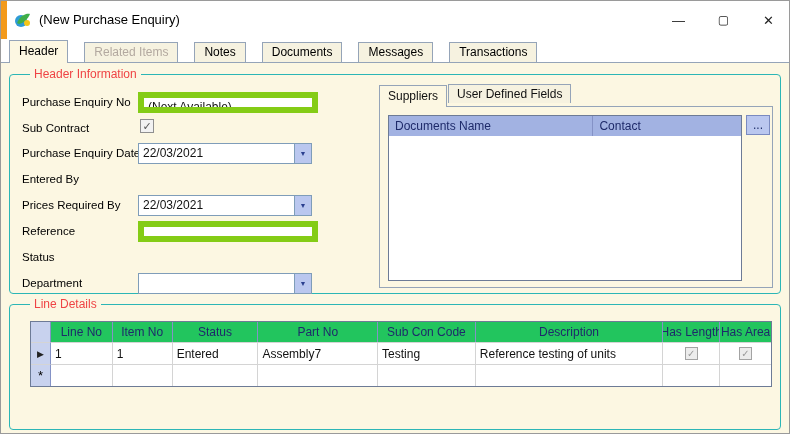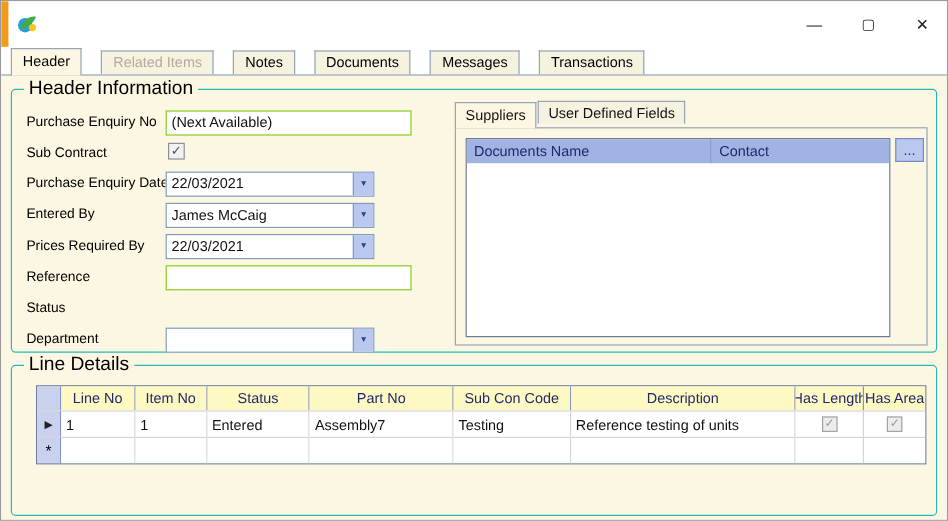--- a/index.html
+++ b/index.html
@@ -20,25 +20,25 @@
   .tabstrip{position:absolute;left:0;top:38px;width:790px;height:23px;background:#fff;display:flex;align-items:flex-end;padding-left:8px}
   .tab{position:relative;height:20px;line-height:19px;padding:0 9px;background:#f6f2e0;border:1px solid #95a4b8;border-bottom:none;margin-right:16px;white-space:nowrap;color:#000}
   .tab.active{height:23px;line-height:21px;top:1px;z-index:5;background:#fcf7e2;border-bottom:none}
   .tab.disabled{color:#b3a9a0}
 
   
   .page{position:absolute;left:0;top:61px;width:790px;height:373px;background:#fcf7e2;border-top:1px solid #95a4b8}
 
   
   .groupbox{position:absolute;border:1px solid #2bb6b6;border-radius:4px}
-  .gb-title{position:absolute;top:-8px;left:10px;background:#fcf7e2;padding:0 4px;color:#000000;font-size:16px;white-space:nowrap;line-height:14px}
+  .gb-title{position:absolute;top:-8px;left:20px;background:#fcf7e2;padding:0 4px;color:#ef4444;font-size:12px;white-space:nowrap;line-height:14px}
 
   
   .flabel{position:absolute;left:12px;font-size:11.5px;color:#000;white-space:nowrap;line-height:15px}
-  .textbox{position:absolute;left:128px;width:205px;height:21px;background:#fff;border:1px solid #84cc16;padding:2px 4px;white-space:nowrap;overflow:hidden}
+  .textbox{position:absolute;left:128px;width:180px;height:21px;background:#fff;border:6px solid #84cc16;padding:2px 4px;white-space:nowrap;overflow:hidden}
   .combo{position:absolute;left:128px;width:174px;height:21px;background:#fff;border:1px solid #7f9db9;display:flex}
   .combo .val{flex:1;padding:2px 4px;white-space:nowrap;overflow:hidden}
   .combo .cbtn{width:17px;background:#bac7ef;border-left:1px solid #7f9db9;display:flex;align-items:center;justify-content:center;color:#2a3f8f;font-size:7px}
   .checkbox{position:absolute;left:130px;width:14px;height:14px;background:#f2f2f2;border:1px solid #8f8f8f;display:flex;align-items:center;justify-content:center;font-size:11px;color:#555;line-height:1}
 
   
   .subtabs{position:absolute;left:378px;top:21px;height:22px;display:flex;}
   .subtab{position:relative;height:19px;line-height:18px;padding:0 8px;background:#f6f2e0;border:1px solid #95a4b8;border-bottom:none;margin-right:1px;white-space:nowrap}
   .subtab.active{height:22px;line-height:20px;top:1px;z-index:5;background:#fcf7e2}
   .subpage{position:absolute;left:378px;top:43px;width:394px;height:182px;border:1px solid #95a4b8;background:#fcf7e2}
@@ -48,40 +48,41 @@
   .shcell.c-supname{width:205px}
   .shcell.c-contact{width:148px;border-right:none}
   .browse-btn{position:absolute;left:366px;top:8px;width:24px;height:20px;background:#bac7ef;border:1px solid #7a8ac0;display:flex;align-items:center;justify-content:center;color:#20306a;font-size:12px;line-height:1;cursor:default}
 
   
   .ldgrid{position:absolute;left:20px;top:16px;width:742px;border:1px solid #6d7b96;background:#fff}
   .grow{display:flex}
   .ghead{height:20px}
   .gdata{height:22px}
   .gcell{display:flex;align-items:center;overflow:hidden;white-space:nowrap}
-  .ghead .gcell{background:#fef9c3;color:#1e2a6a;justify-content:center;border-right:1px solid #8492c6}
+  .ghead .gcell{background:#22c55e;color:#1e2a6a;justify-content:center;border-right:1px solid #8492c6}
   .gdata .gcell{background:#fff;border-right:1px solid #d4d4d4;border-top:1px solid #d4d4d4;padding-left:4px}
   .gdata .gcell.center{justify-content:center;padding-left:0}
   .gcell.sel{background:#c8d2ee !important;border-right:1px solid #8492c6 !important;justify-content:center;padding-left:0;color:#222;font-size:9px}
   .gcell.sel.star{font-size:13px;color:#000}
   .c-sel{width:20px}.c-line{width:62px}.c-item{width:60px}.c-status{width:86px}.c-part{width:120px}.c-sub{width:98px}.c-desc{width:188px}.c-hlen{width:57px}.c-harea{width:51px;border-right:none !important}
   .gcheck{width:13px;height:13px;background:#ececec;border:1px solid #a3a3a3;display:flex;align-items:center;justify-content:center;font-size:10px;color:#9a9a9a;line-height:1}
 </style>
 </head>
 <body>
 
 <div class="window">
 
   <div class="titlebar">
     <div class="orange-sliver"></div>
     <svg class="app-icon" viewBox="0 0 18 18">
       <circle cx="7" cy="10" r="6" fill="#2e9bd6"></circle>
       <path d="M3 12 C6 4, 13 2, 16 3 C14 8, 10 12, 5 13 Z" fill="#3fae49"></path>
       <circle cx="13" cy="12" r="3" fill="#f5c518"></circle>
     </svg>
+    <span class="title-text">(New Purchase Enquiry)</span>
     <div class="win-buttons">
       <div class="win-btn">—</div>
       <div class="win-btn max">▢</div>
       <div class="win-btn">✕</div>
     </div>
   </div>
 
   <div class="tabstrip">
     <div class="tab active">Header</div>
     <div class="tab disabled">Related Items</div>
@@ -104,24 +105,20 @@
           <span>✓</span>
         </div>
 
       <div class="flabel" style="top:71px">Purchase Enquiry Date</div>
       <div class="combo" style="top:68px">
         <span class="val">22/03/2021</span>
         <span class="cbtn">▼</span>
       </div>
 
       <div class="flabel" style="top:97px">Entered By</div>
-      <div class="combo" style="top:94px">
-        <span class="val">James McCaig</span>
-        <span class="cbtn">▼</span>
-      </div>
 
       <div class="flabel" style="top:123px">Prices Required By</div>
       <div class="combo" style="top:120px">
         <span class="val">22/03/2021</span>
         <span class="cbtn">▼</span>
       </div>
 
       <div class="flabel" style="top:149px">Reference</div>
       <div class="textbox" style="top:146px"></div>
 

